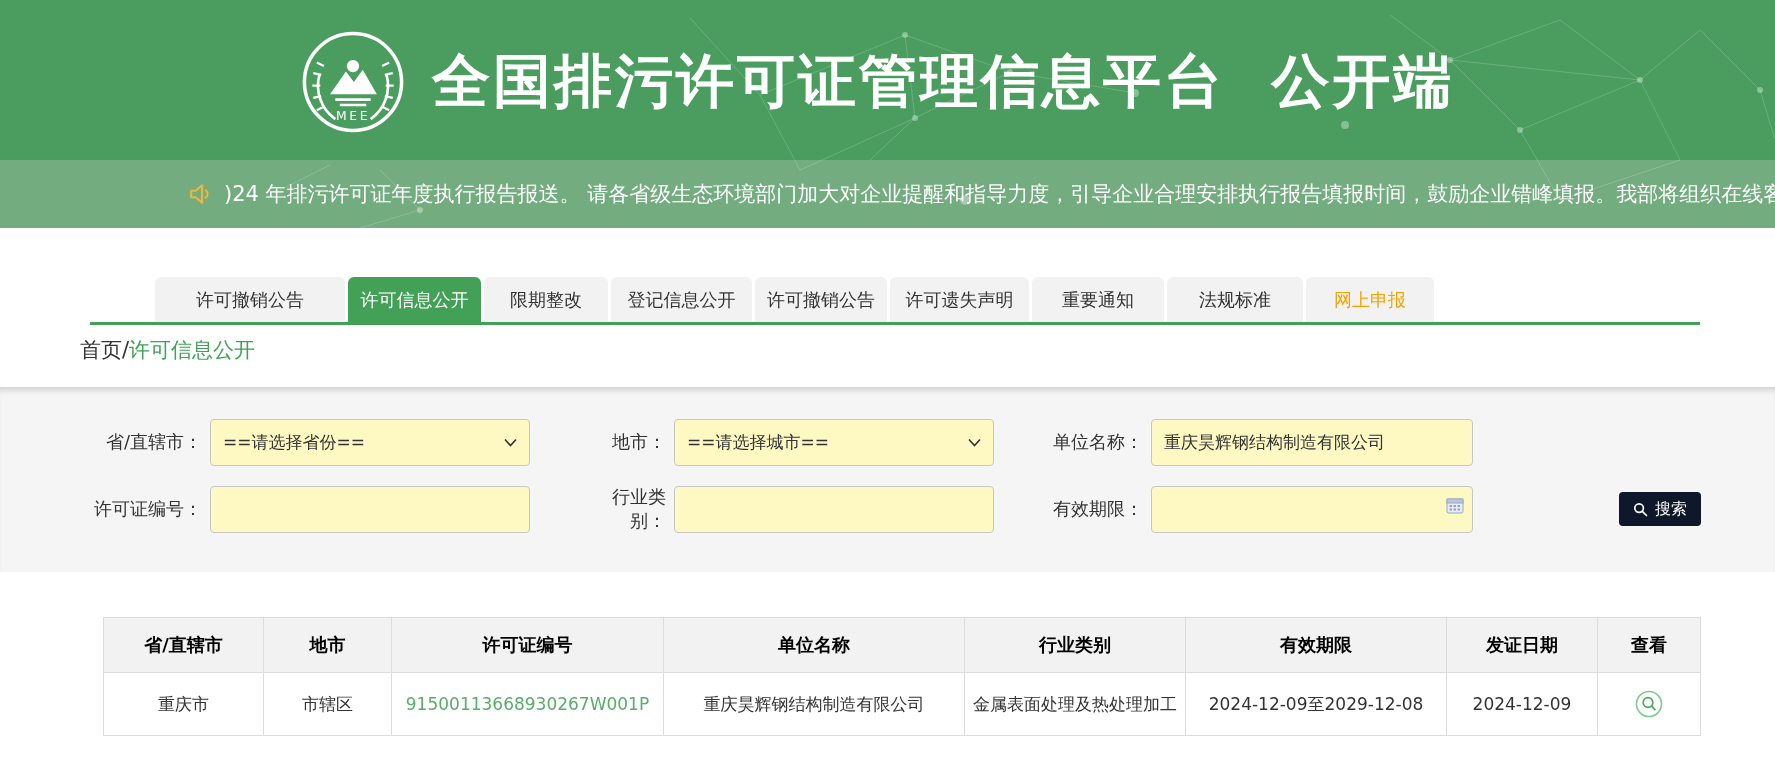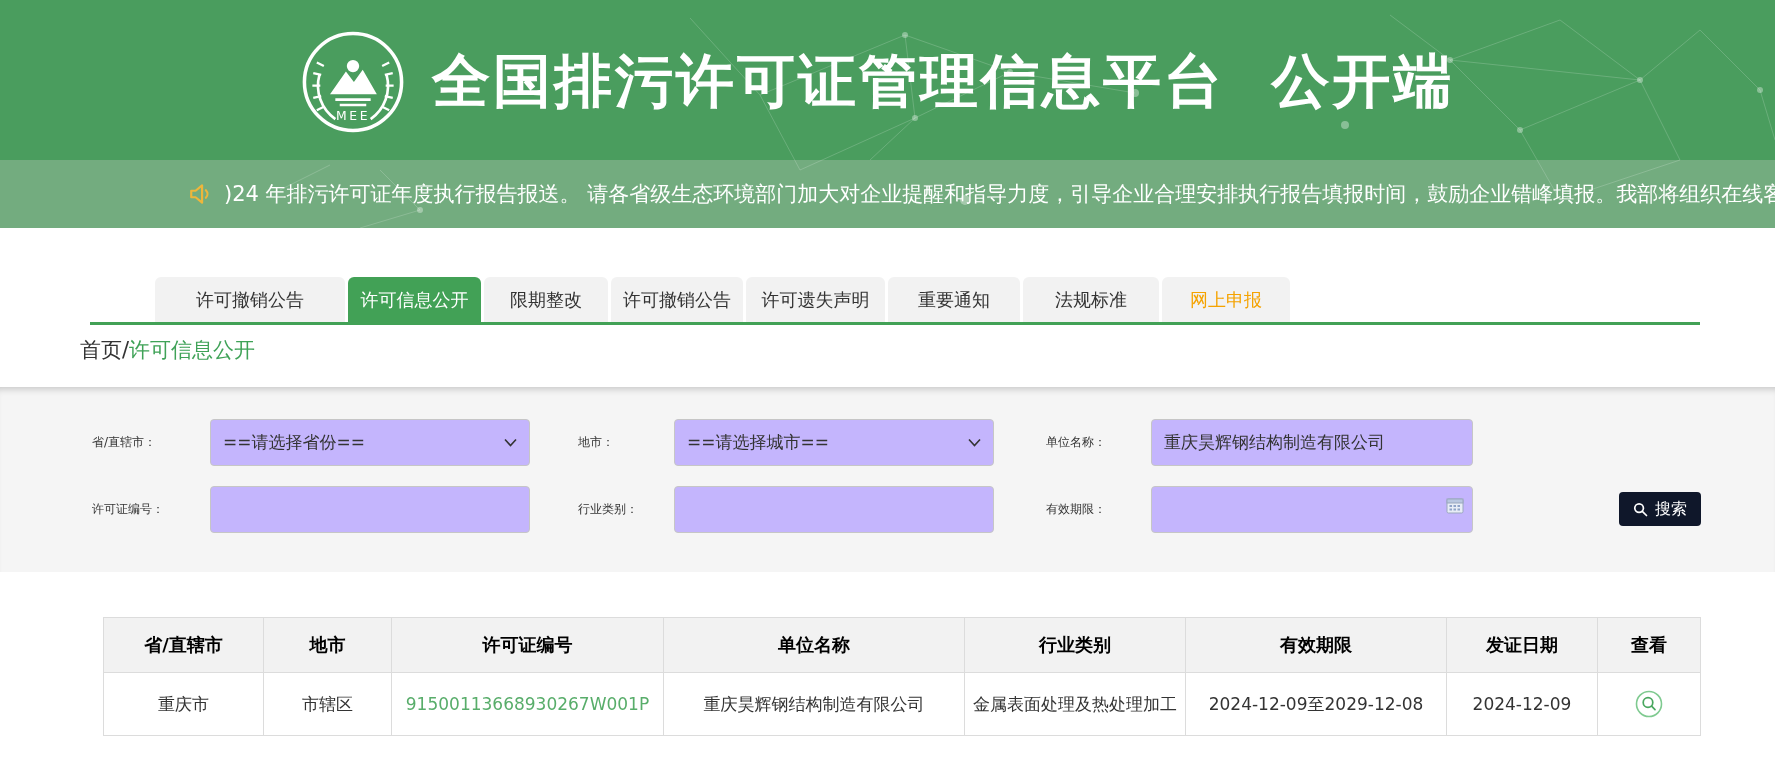--- a/index.html
+++ b/index.html
@@ -28,26 +28,26 @@
   .tab.active { background:#42a156; color:#fff; }
   .tab.highlight { color:#f5a300; }
   .crumb { margin:12px 0 0 80px; font-size:21px; height:26px; line-height:26px; }
   .crumb .home { color:#333; cursor:pointer; }
   .crumb .sep { color:#333; }
   .crumb .cur { color:#3fa257; }
   
   .filter { height:185px; background:#f5f5f5; box-shadow:inset 0 7px 7px -5px rgba(0,0,0,.2);
     padding-top:35px; }
   .frow { display:flex; align-items:center; padding-left:92px; height:40px; margin-bottom:27px; }
-  .flab { font-size:12px; color:#333; text-align:left; padding-right:8px; flex:0 0 auto; }
+  .flab { font-size:18px; color:#333; text-align:right; padding-right:8px; flex:0 0 auto; }
   .lab1 { width:118px; }
   .lab2 { width:96px; margin-left:48px; }
   .lab3 { width:105px; margin-left:52px; }
   .select, .input {
-    height:47px; background:#c4b5fd; border:1px solid #c6c6c6; border-radius:4px;
+    height:47px; background:#fef9c3; border:1px solid #c6c6c6; border-radius:4px;
     font-size:17px; color:#333; padding:0 12px; flex:0 0 auto;
     font-family:"DejaVu Sans","Liberation Sans",sans-serif;
     gap:20px;
   }
   .select { display:flex; align-items:center; justify-content:space-between; cursor:pointer; }
   .fld1 { width:320px; } .fld2 { width:320px; } .fld3 { width:322px; }
   .datewrap { position:relative; flex:0 0 auto; }
   .datewrap .input { width:322px; padding-right:36px; }
   .cal { position:absolute; right:9px; top:11px; cursor:pointer; display:flex; }
   .searchbtn { margin-left:146px; height:34px; padding:0 14px; background:#0f172a; color:#fff;
@@ -115,20 +115,21 @@
     </svg>
   </span>
   <span class="marquee">)24 年排污许可证年度执行报告报送。 请各省级生态环境部门加大对企业提醒和指导力度，引导企业合理安排执行报告填报时间，鼓励企业错峰填报。我部将组织在线客服、平</span>
 </div>
 
 <nav class="navwrap">
   <div class="tabbar">
     <div class="tab" style="width:190px">许可撤销公告</div>
     <div class="tab active" style="width:133px">许可信息公开</div>
     <div class="tab" style="width:124px">限期整改</div>
+    <div class="tab" style="width:141px">登记信息公开</div>
     <div class="tab" style="width:132px">许可撤销公告</div>
     <div class="tab" style="width:139px">许可遗失声明</div>
     <div class="tab" style="width:132px">重要通知</div>
     <div class="tab" style="width:136px">法规标准</div>
     <div class="tab highlight" style="width:128px">网上申报</div>
   </div>
   <div class="crumb">
     <span class="home">首页</span><span class="sep">/</span><span class="cur">许可信息公开</span>
   </div>
 </nav>

